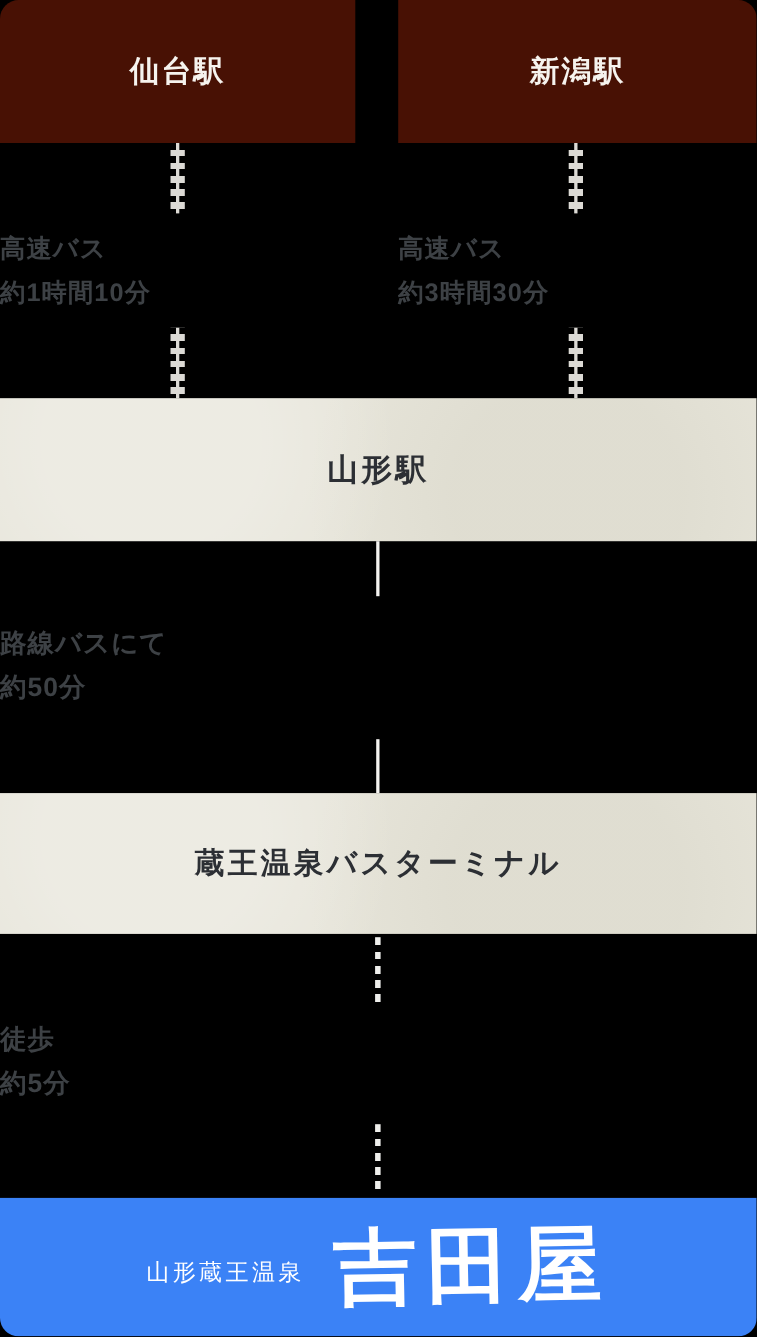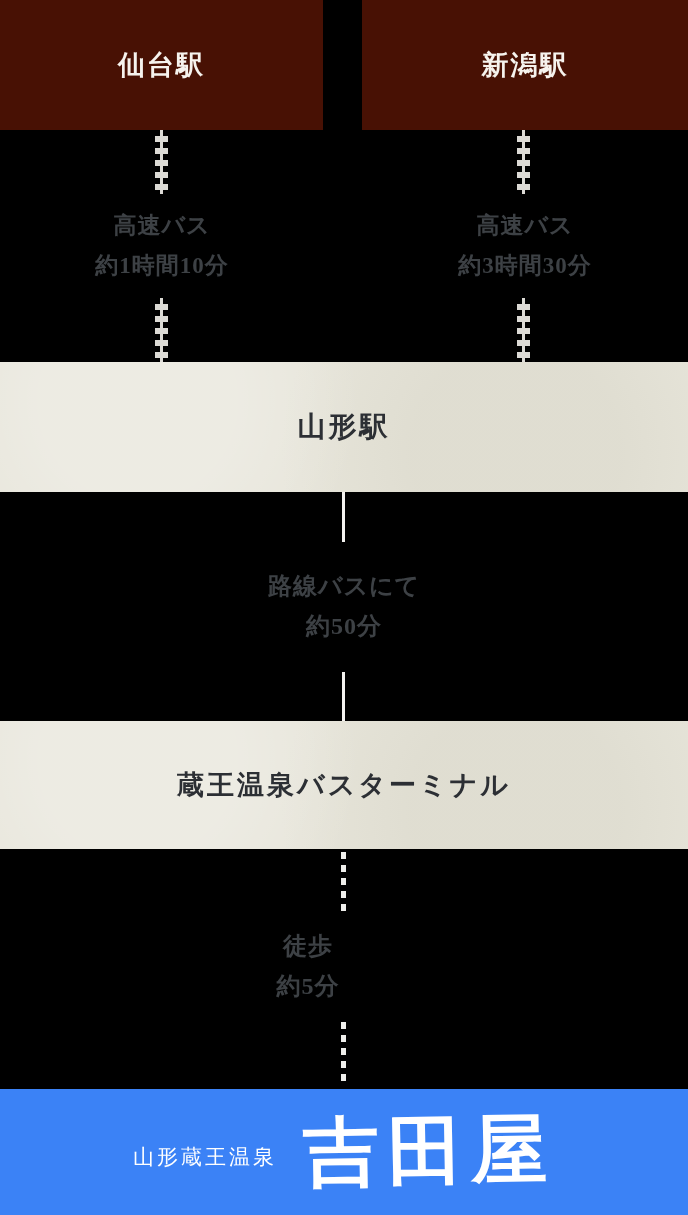--- a/index.html
+++ b/index.html
@@ -1,21 +1,22 @@
 <!DOCTYPE html>
 <html lang="ja"><head>
 <meta charset="utf-8">
 <style>
   html,body{margin:0;padding:0;background:#000;}
   .page{
     position:relative;
     width:688px;height:1215px;
     background:#000;
-    font-family:Liberation Serif, serif;
+    font-family:Liberation Sans, sans-serif;
     overflow:hidden;
+    border-radius:17px;
   }
   .abs{position:absolute;}
   
   .station-box{
     background:#481104;
     display:flex;align-items:center;justify-content:center;
     color:#f6f3ee;
     font-size:27px;font-weight:bold;
     letter-spacing:2px;
   }
@@ -43,21 +44,21 @@
   }
   
   .solid-line{width:3px;background:#f4f3f0;}
   
   .dash-line{
     width:5px;
     background:repeating-linear-gradient(to bottom,#efefec 0 7px,transparent 7px 13px);
   }
   
   .leg{
-    text-align:center;
+    text-align:left;
     color:#3d4145;
     font-size:23px;
     line-height:40px;
     font-weight:bold;
     letter-spacing:1px;
   }
   
   .brand-bar{
     left:0;top:1089px;width:688px;height:126px;
     background:#3b82f6;

